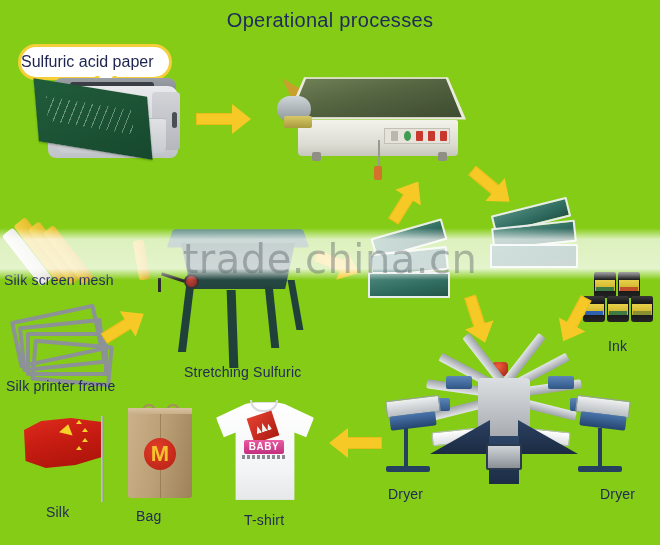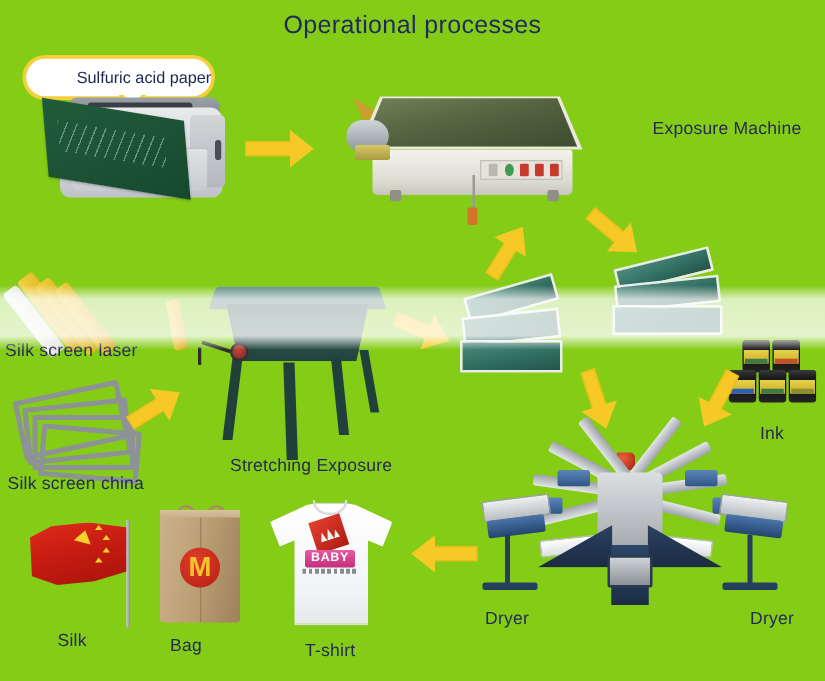--- a/index.html
+++ b/index.html
@@ -36,23 +36,23 @@
   
   #callout{
     left:18px;top:44px;width:154px;height:36px;
     border:3px solid #f4cf3a;
     border-radius:18px;
     background:#ffffff;
     box-sizing:border-box;
   }
   #callout .ctext{
     display:block;
-    text-align:right;
+    text-align:left;
     line-height:30px;
-    font-size:13px;
+    font-size:16px;
     color:#1d2450;
   }
   #callout-tail{
     left:95px;top:76px;
     width:0;height:0;
     border-left:11px solid transparent;
     border-right:11px solid transparent;
     border-top:19px solid #f4cf3a;
   }
   #callout-tail2{
@@ -444,59 +444,58 @@
   <div class="art expbtn" style="left:404px;background:#3f9a52;border-radius:50%;"></div>
   <div class="art expbtn" style="left:416px;background:#c9382c;"></div>
   <div class="art expbtn" style="left:428px;background:#c9382c;"></div>
   <div class="art expbtn" style="left:440px;background:#c9382c;"></div>
   <div class="art" id="exp-pump"></div>
   <div class="art" id="exp-pump2"></div>
   <div class="art" id="exp-foot1"></div>
   <div class="art" id="exp-foot2"></div>
   <div class="art" id="exp-cord"></div>
   <div class="art" id="exp-plug"></div>
-  <div class="lbl" style="left:522px;top:94px;">Exposure Machine</div>
 
   <div class="arrow" style="left:382px;top:186px;width:48px;height:30px;transform:rotate(-58deg);">
     <div class="shaft" style="width:30px;"></div>
     <div class="head" style="left:28px;"></div>
   </div>
   <div class="arrow" style="left:466px;top:172px;width:52px;height:30px;transform:rotate(40deg);">
     <div class="shaft" style="width:32px;"></div>
     <div class="head" style="left:30px;"></div>
   </div>
 
   <div class="art mesh" style="left:34px;top:214px;width:15px;height:72px;"></div>
   <div class="art mesh" style="left:48px;top:218px;width:14px;height:70px;"></div>
   <div class="art mesh" style="left:62px;top:222px;width:13px;height:66px;"></div>
   <div class="art" id="mesh-white"></div>
   <div class="art mesh" style="left:136px;top:240px;width:11px;height:40px;transform:rotate(-10deg);"></div>
-  <div class="lbl" style="left:4px;top:272px;">Silk screen laser</div>
+  <div class="lbl" style="left:4px;top:272px;">Silk screen mesh</div>
 
   <div class="art frame-grey" style="left:14px;top:312px;width:86px;height:48px;transform:rotate(-12deg);"></div>
   <div class="art frame-grey" style="left:20px;top:322px;width:84px;height:46px;transform:rotate(-6deg);"></div>
   <div class="art frame-grey" style="left:26px;top:332px;width:82px;height:44px;transform:rotate(0deg);"></div>
   <div class="art frame-grey" style="left:32px;top:342px;width:80px;height:42px;transform:rotate(5deg);"></div>
-  <div class="lbl" style="left:6px;top:378px;">Silk screen china</div>
+  <div class="lbl" style="left:6px;top:378px;">Silk printer frame</div>
 
   <div class="arrow" style="left:100px;top:310px;width:52px;height:30px;transform:rotate(-32deg);">
     <div class="shaft" style="width:30px;"></div>
     <div class="head" style="left:28px;"></div>
   </div>
 
   <div class="art" id="stretch-top"></div>
   <div class="art" id="stretch-body"></div>
   <div class="art leg" style="left:182px;top:286px;width:8px;height:66px;transform:skewX(-7deg);"></div>
   <div class="art leg" style="left:228px;top:290px;width:9px;height:78px;transform:skewX(2deg);"></div>
   <div class="art leg" style="left:268px;top:286px;width:8px;height:62px;transform:skewX(6deg);"></div>
   <div class="art leg" style="left:292px;top:280px;width:7px;height:50px;transform:skewX(10deg);"></div>
   <div class="art" id="stretch-wheel"></div>
   <div class="art" id="stretch-handle"></div>
   <div class="art" id="stretch-handle2"></div>
-  <div class="lbl" style="left:184px;top:364px;">Stretching Exposure</div>
+  <div class="lbl" style="left:184px;top:364px;">Stretching Sulfuric</div>
 
   <div class="arrow" style="left:314px;top:250px;width:52px;height:30px;transform:rotate(22deg);">
     <div class="shaft" style="width:30px;"></div>
     <div class="head" style="left:28px;"></div>
   </div>
 
   <div class="art scr" style="left:372px;top:228px;width:74px;height:22px;transform:rotate(-16deg);"></div>
   <div class="art scr" style="left:370px;top:250px;width:78px;height:24px;transform:rotate(-6deg);"></div>
   <div class="art scr" style="left:368px;top:272px;width:82px;height:26px;transform:rotate(0deg);"></div>
 
@@ -604,14 +603,15 @@
   <div class="lbl" style="left:136px;top:508px;">Bag</div>
 
   <div class="art" id="shirt"></div>
   <div class="art" id="shirt-collar"></div>
   <div class="art" id="shirt-graphic-box"></div>
   <div class="art" id="shirt-text"></div>
   <div class="art" id="shirt-sub"></div>
   <div class="lbl" style="left:244px;top:512px;">T-shirt</div>
 
   <div class="abs" id="wm-band"></div>
+  <div class="abs" id="watermark">trade.china.cn</div>
 
 </div>
 
 </body></html>

